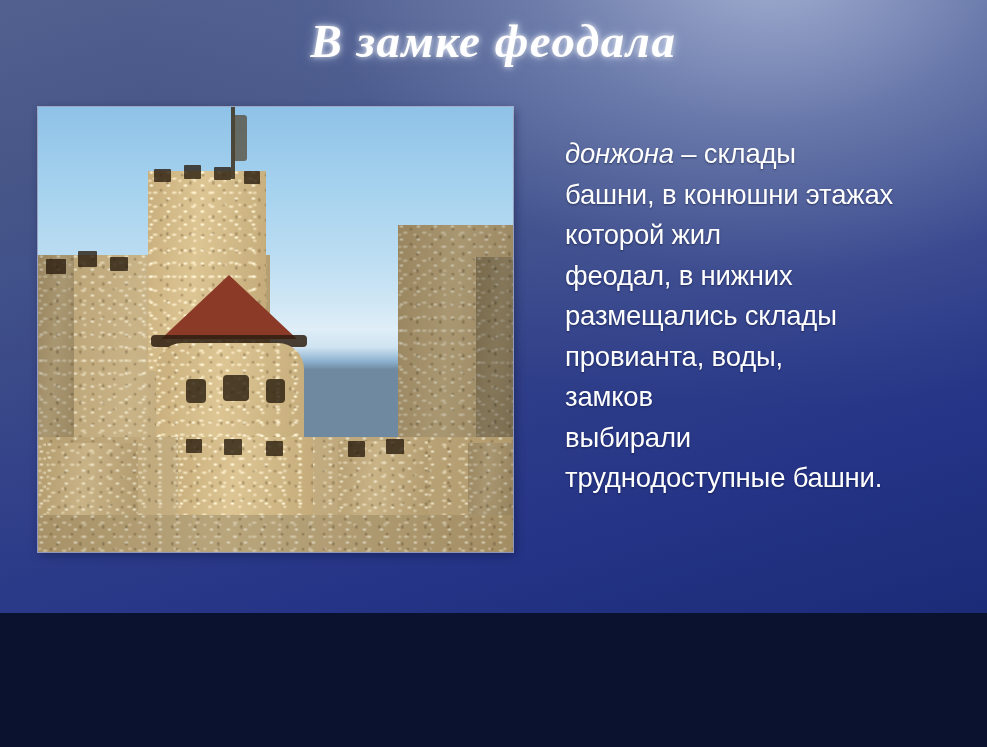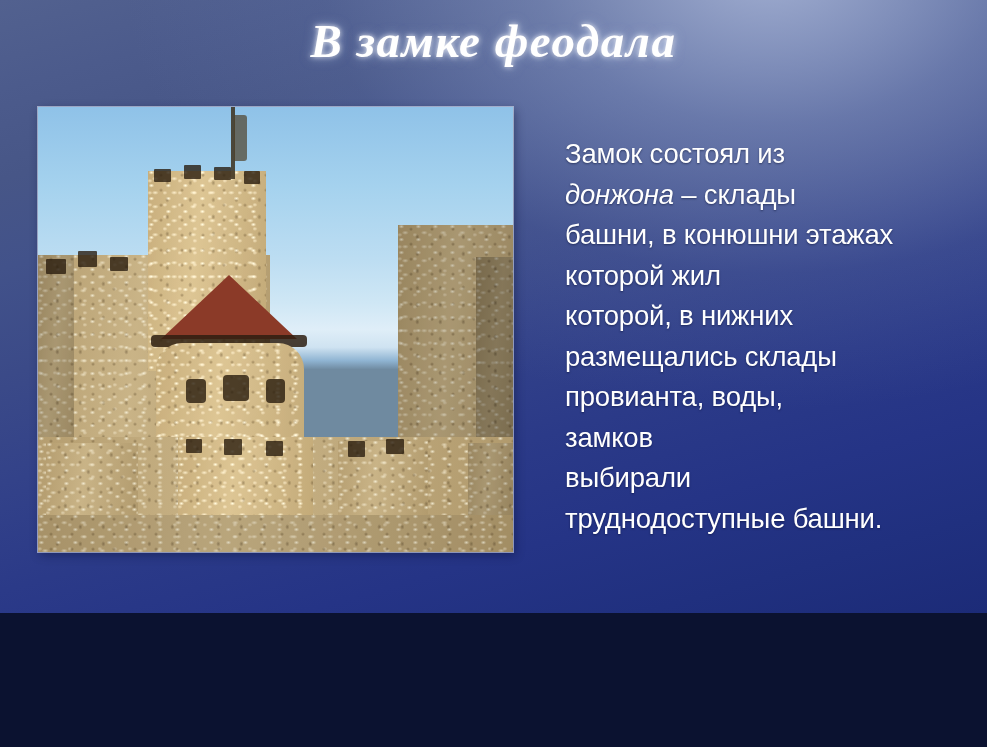--- a/index.html
+++ b/index.html
@@ -190,25 +190,24 @@
       <div class="crenel" style="left:228px; top:334px; width:17px; height:15px;"></div>
       <div class="crenel" style="left:310px; top:334px; width:17px; height:16px;"></div>
       <div class="crenel" style="left:348px; top:332px; width:18px; height:15px;"></div>
 
       <div class="stone" style="left:0px; top:408px; width:475px; height:37px; filter:brightness(0.92);"></div>
     </div>
   </div>
 
 
   <div id="body-text">
-    <span class="body-line">Замок состоял из</span>
     <span class="body-line"><em class="it">донжона</em><span> – склады</span></span>
     <span class="body-line">башни, в конюшни этажах</span>
     <span class="body-line">которой жил</span>
-    <span class="body-line">которой, в нижних</span>
+    <span class="body-line">феодал, в нижних</span>
     <span class="body-line">размещались склады</span>
     <span class="body-line">провианта, воды,</span>
     <span class="body-line">замков</span>
     <span class="body-line">выбирали</span>
     <span class="body-line">труднодоступные башни.</span>
   </div>
 
 </div>
 
 </body></html>

